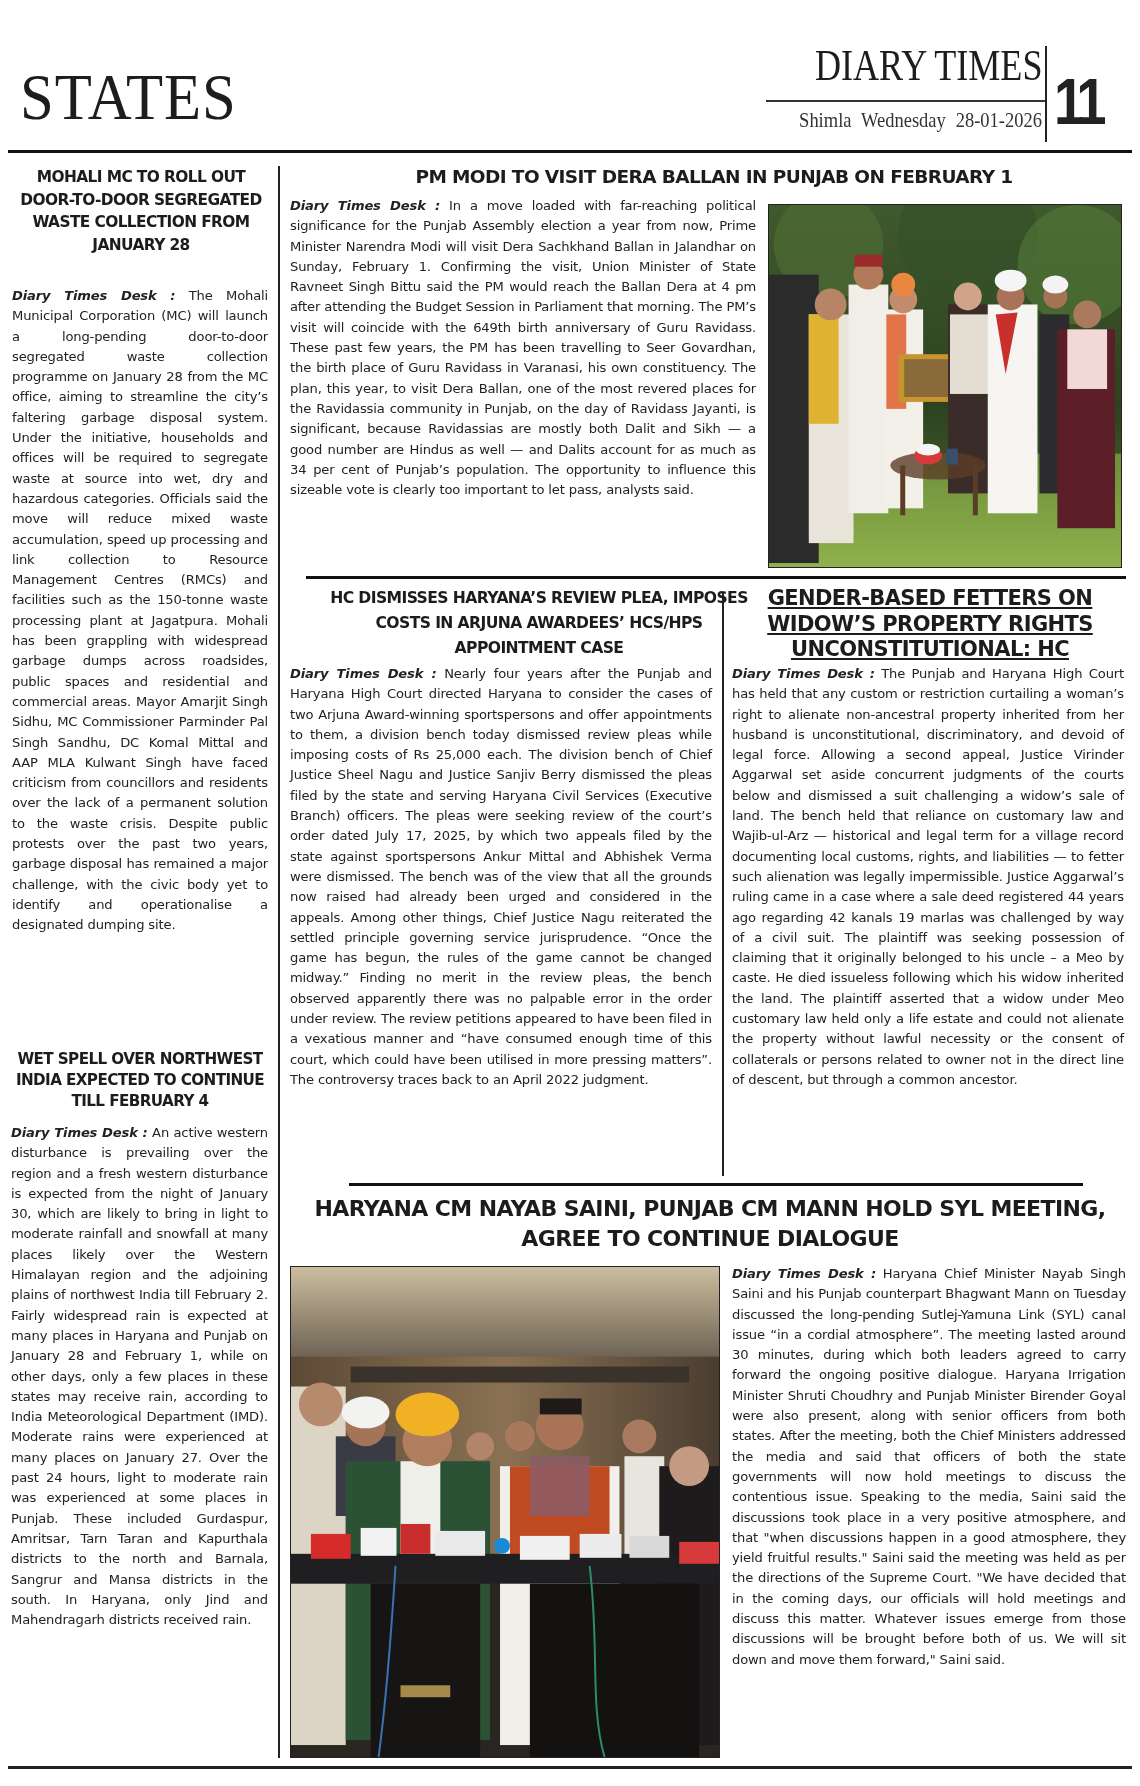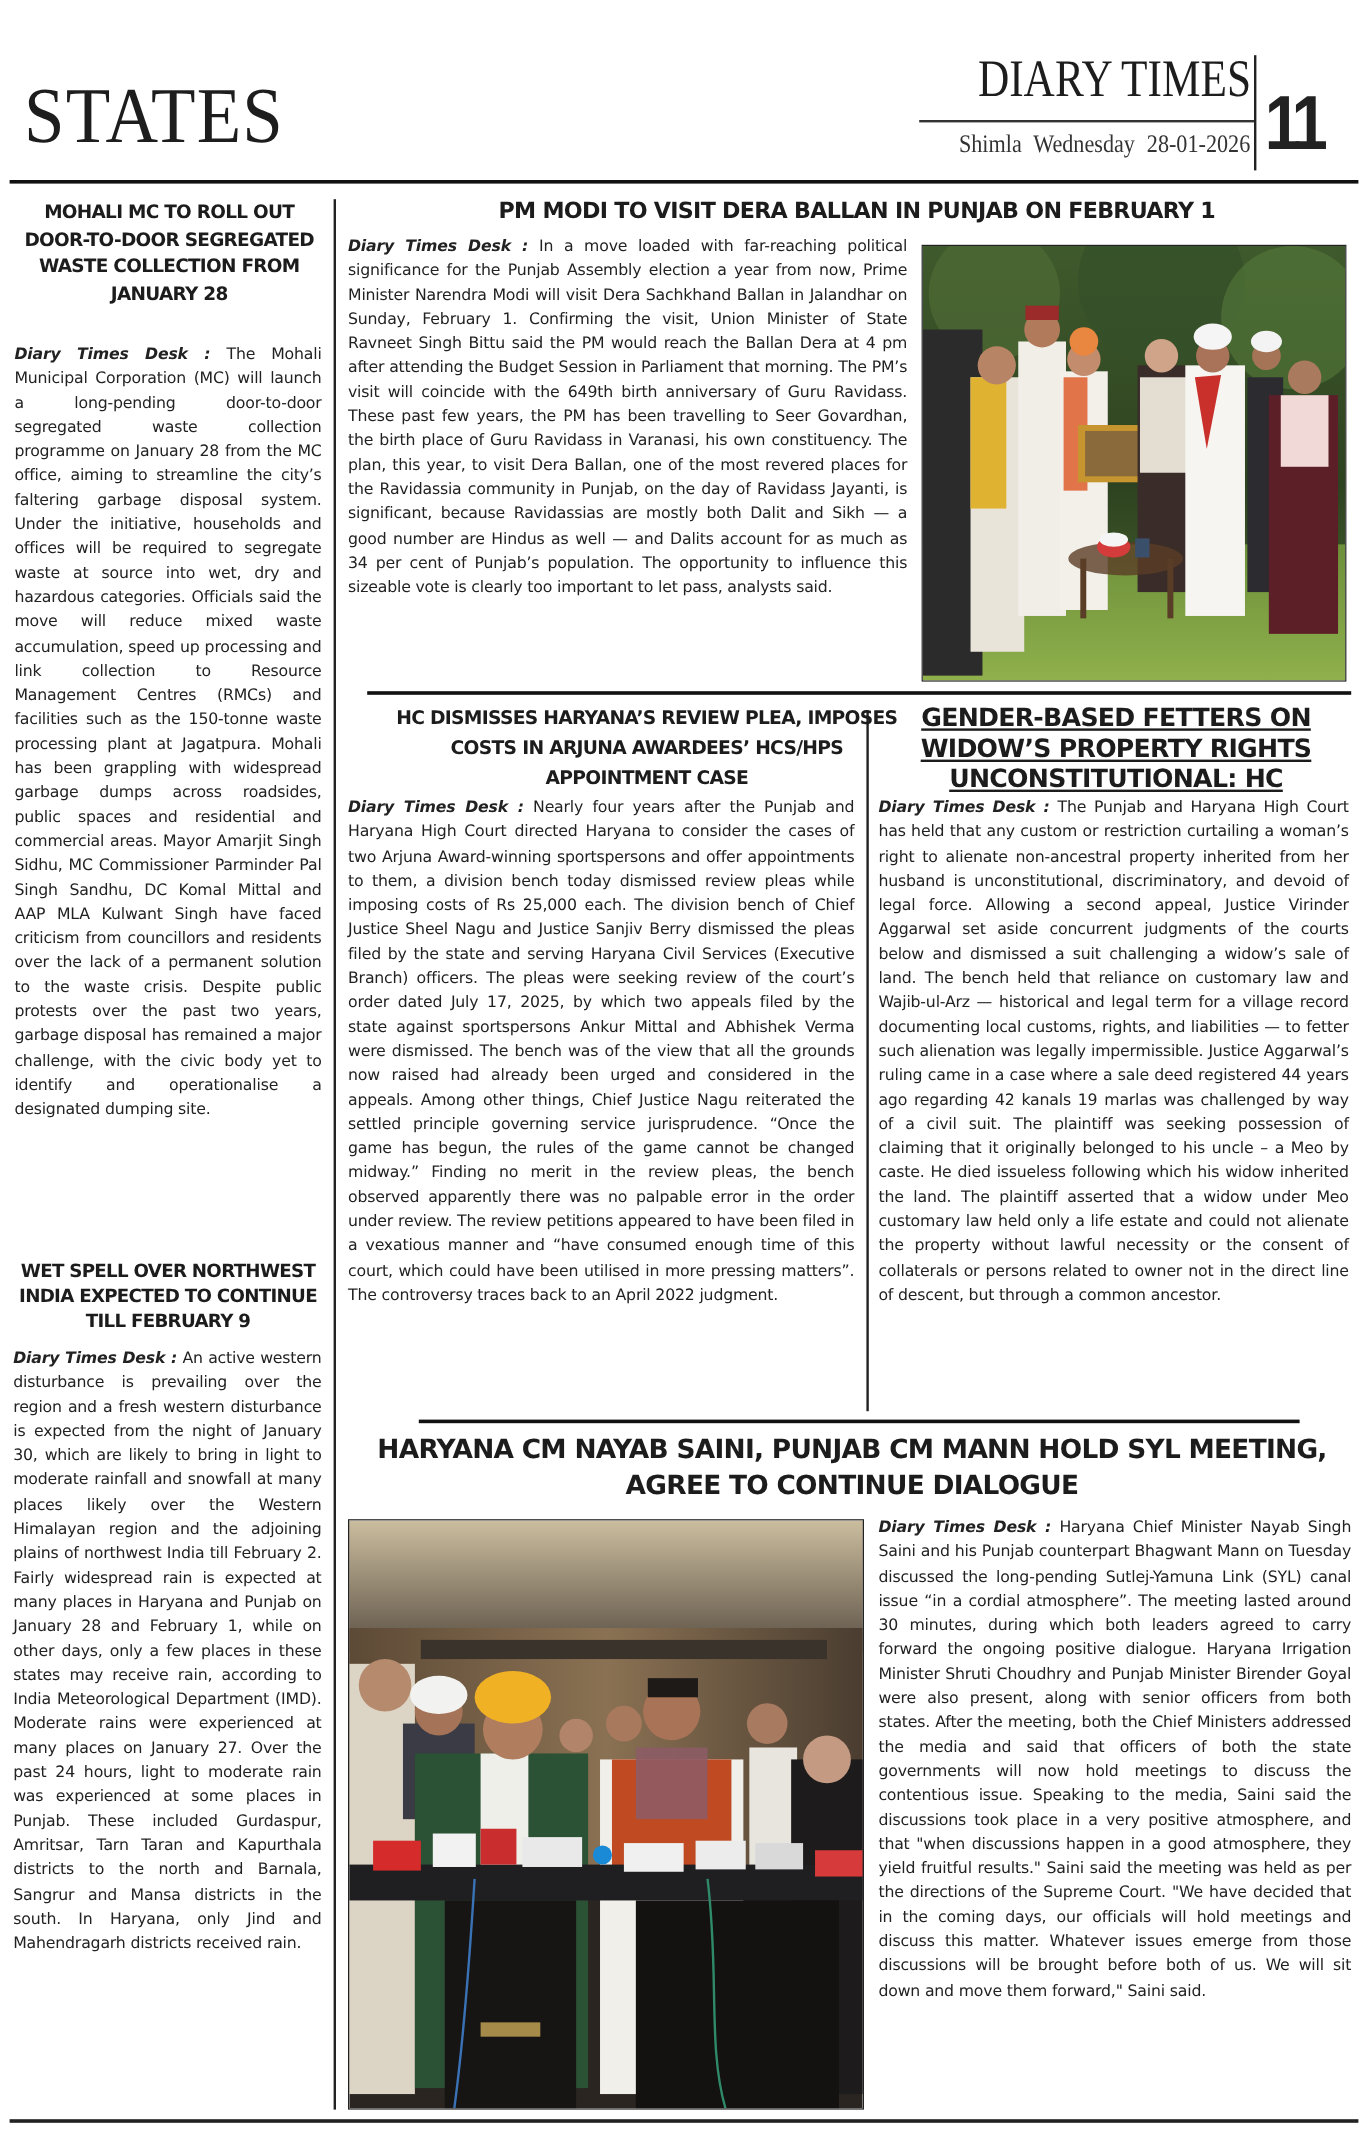--- a/index.html
+++ b/index.html
@@ -38,21 +38,21 @@
 
 <div class="vrule" style="left:278px; top:166px; height:1592px;"></div>
 <div class="vrule" style="left:722px; top:592px; height:584px;"></div>
 
 <article>
   <h2 class="headline" style="left:14px; top:166px; width:254px; font-size:15.4px; line-height:22.5px;">MOHALI MC TO ROLL OUT DOOR-TO-DOOR SEGREGATED WASTE COLLECTION FROM JANUARY 28</h2>
   <p class="body-text" style="left:12px; top:286px; width:256px;"><span class="byline">Diary Times Desk :</span><span> The Mohali Municipal Corporation (MC) will launch a long-pending door-to-door segregated waste collection programme on January 28 from the MC office, aiming to streamline the city’s faltering garbage disposal system. Under the initiative, households and offices will be required to segregate waste at source into wet, dry and hazardous categories. Officials said the move will reduce mixed waste accumulation, speed up processing and link collection to Resource Management Centres (RMCs) and facilities such as the 150-tonne waste processing plant at Jagatpura. Mohali has been grappling with widespread garbage dumps across roadsides, public spaces and residential and commercial areas. Mayor Amarjit Singh Sidhu, MC Commissioner Parminder Pal Singh Sandhu, DC Komal Mittal and AAP MLA Kulwant Singh have faced criticism from councillors and residents over the lack of a permanent solution to the waste crisis. Despite public protests over the past two years, garbage disposal has remained a major challenge, with the civic body yet to identify and operationalise a designated dumping site.</span></p>
 </article>
 
 <article>
-  <h2 class="headline" style="left:10px; top:1049px; width:260px; font-size:15.2px; line-height:21px;">WET SPELL OVER NORTHWEST INDIA EXPECTED TO CONTINUE TILL FEBRUARY 9</h2>
+  <h2 class="headline" style="left:10px; top:1049px; width:260px; font-size:15.2px; line-height:21px;">WET SPELL OVER NORTHWEST INDIA EXPECTED TO CONTINUE TILL FEBRUARY 4</h2>
   <p class="body-text" style="left:11px; top:1123px; width:257px;"><span class="byline">Diary Times Desk :</span><span> An active western disturbance is prevailing over the region and a fresh western disturbance is expected from the night of January 30, which are likely to bring in light to moderate rainfall and snowfall at many places likely over the Western Himalayan region and the adjoining plains of northwest India till February 2. Fairly widespread rain is expected at many places in Haryana and Punjab on January 28 and February 1, while on other days, only a few places in these states may receive rain, according to India Meteorological Department (IMD). Moderate rains were experienced at many places on January 27. Over the past 24 hours, light to moderate rain was experienced at some places in Punjab. These included Gurdaspur, Amritsar, Tarn Taran and Kapurthala districts to the north and Barnala, Sangrur and Mansa districts in the south. In Haryana, only Jind and Mahendragarh districts received rain.</span></p>
 </article>
 
 <article>
   <h2 class="headline" style="left:304px; top:164px; width:820px; font-size:18.5px; line-height:26px;">PM MODI TO VISIT DERA BALLAN IN PUNJAB ON FEBRUARY 1</h2>
   <p class="body-text" style="left:290px; top:196px; width:466px;"><span class="byline">Diary Times Desk :</span><span> In a move loaded with far-reaching political significance for the Punjab Assembly election a year from now, Prime Minister Narendra Modi will visit Dera Sachkhand Ballan in Jalandhar on Sunday, February 1. Confirming the visit, Union Minister of State Ravneet Singh Bittu said the PM would reach the Ballan Dera at 4 pm after attending the Budget Session in Parliament that morning. The PM’s visit will coincide with the 649th birth anniversary of Guru Ravidass. These past few years, the PM has been travelling to Seer Govardhan, the birth place of Guru Ravidass in Varanasi, his own constituency. The plan, this year, to visit Dera Ballan, one of the most revered places for the Ravidassia community in Punjab, on the day of Ravidass Jayanti, is significant, because Ravidassias are mostly both Dalit and Sikh — a good number are Hindus as well — and Dalits account for as much as 34 per cent of Punjab’s population. The opportunity to influence this sizeable vote is clearly too important to let pass, analysts said.</span></p>
   <div class="photo" style="left:768px; top:204px; width:354px; height:364px;">
     <svg viewBox="0 0 354 364" preserveAspectRatio="none">
       <defs>
         <linearGradient id="trees" x1="0" y1="0" x2="0" y2="1">

